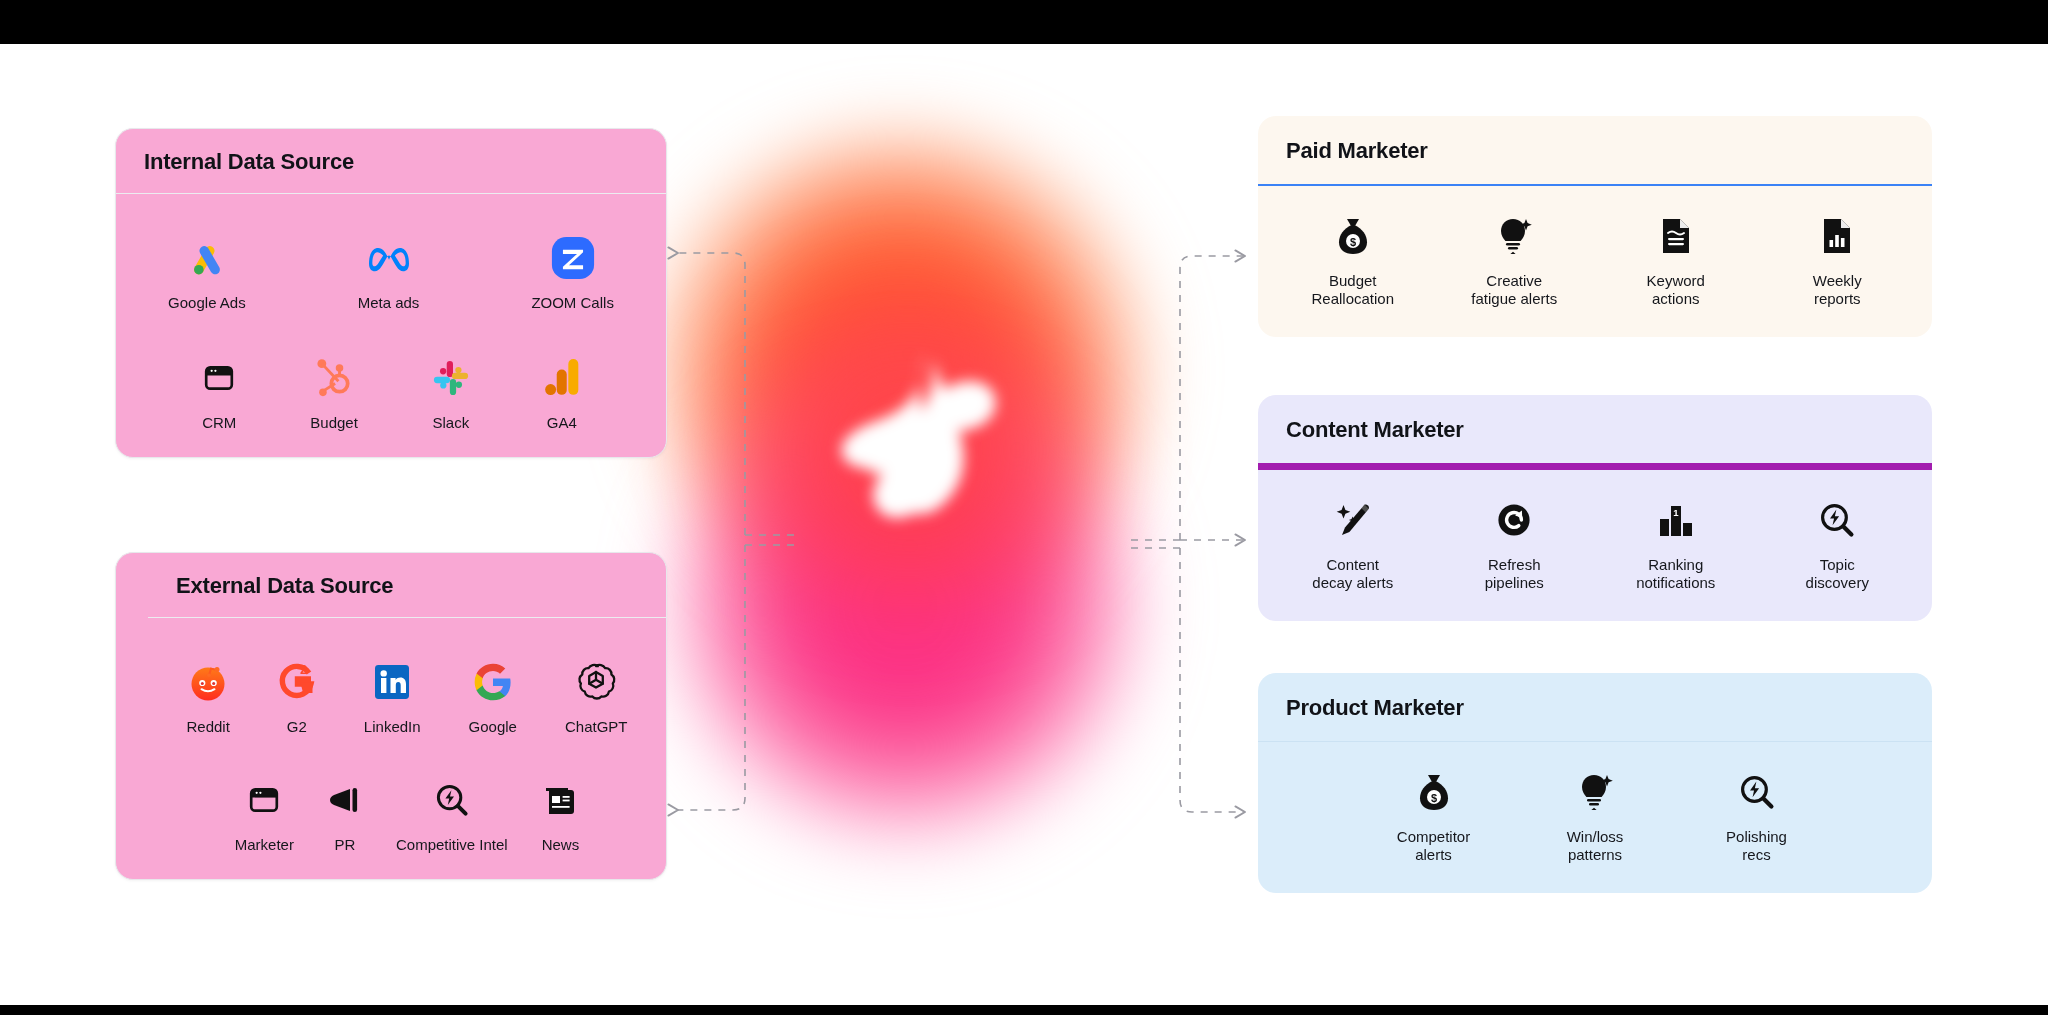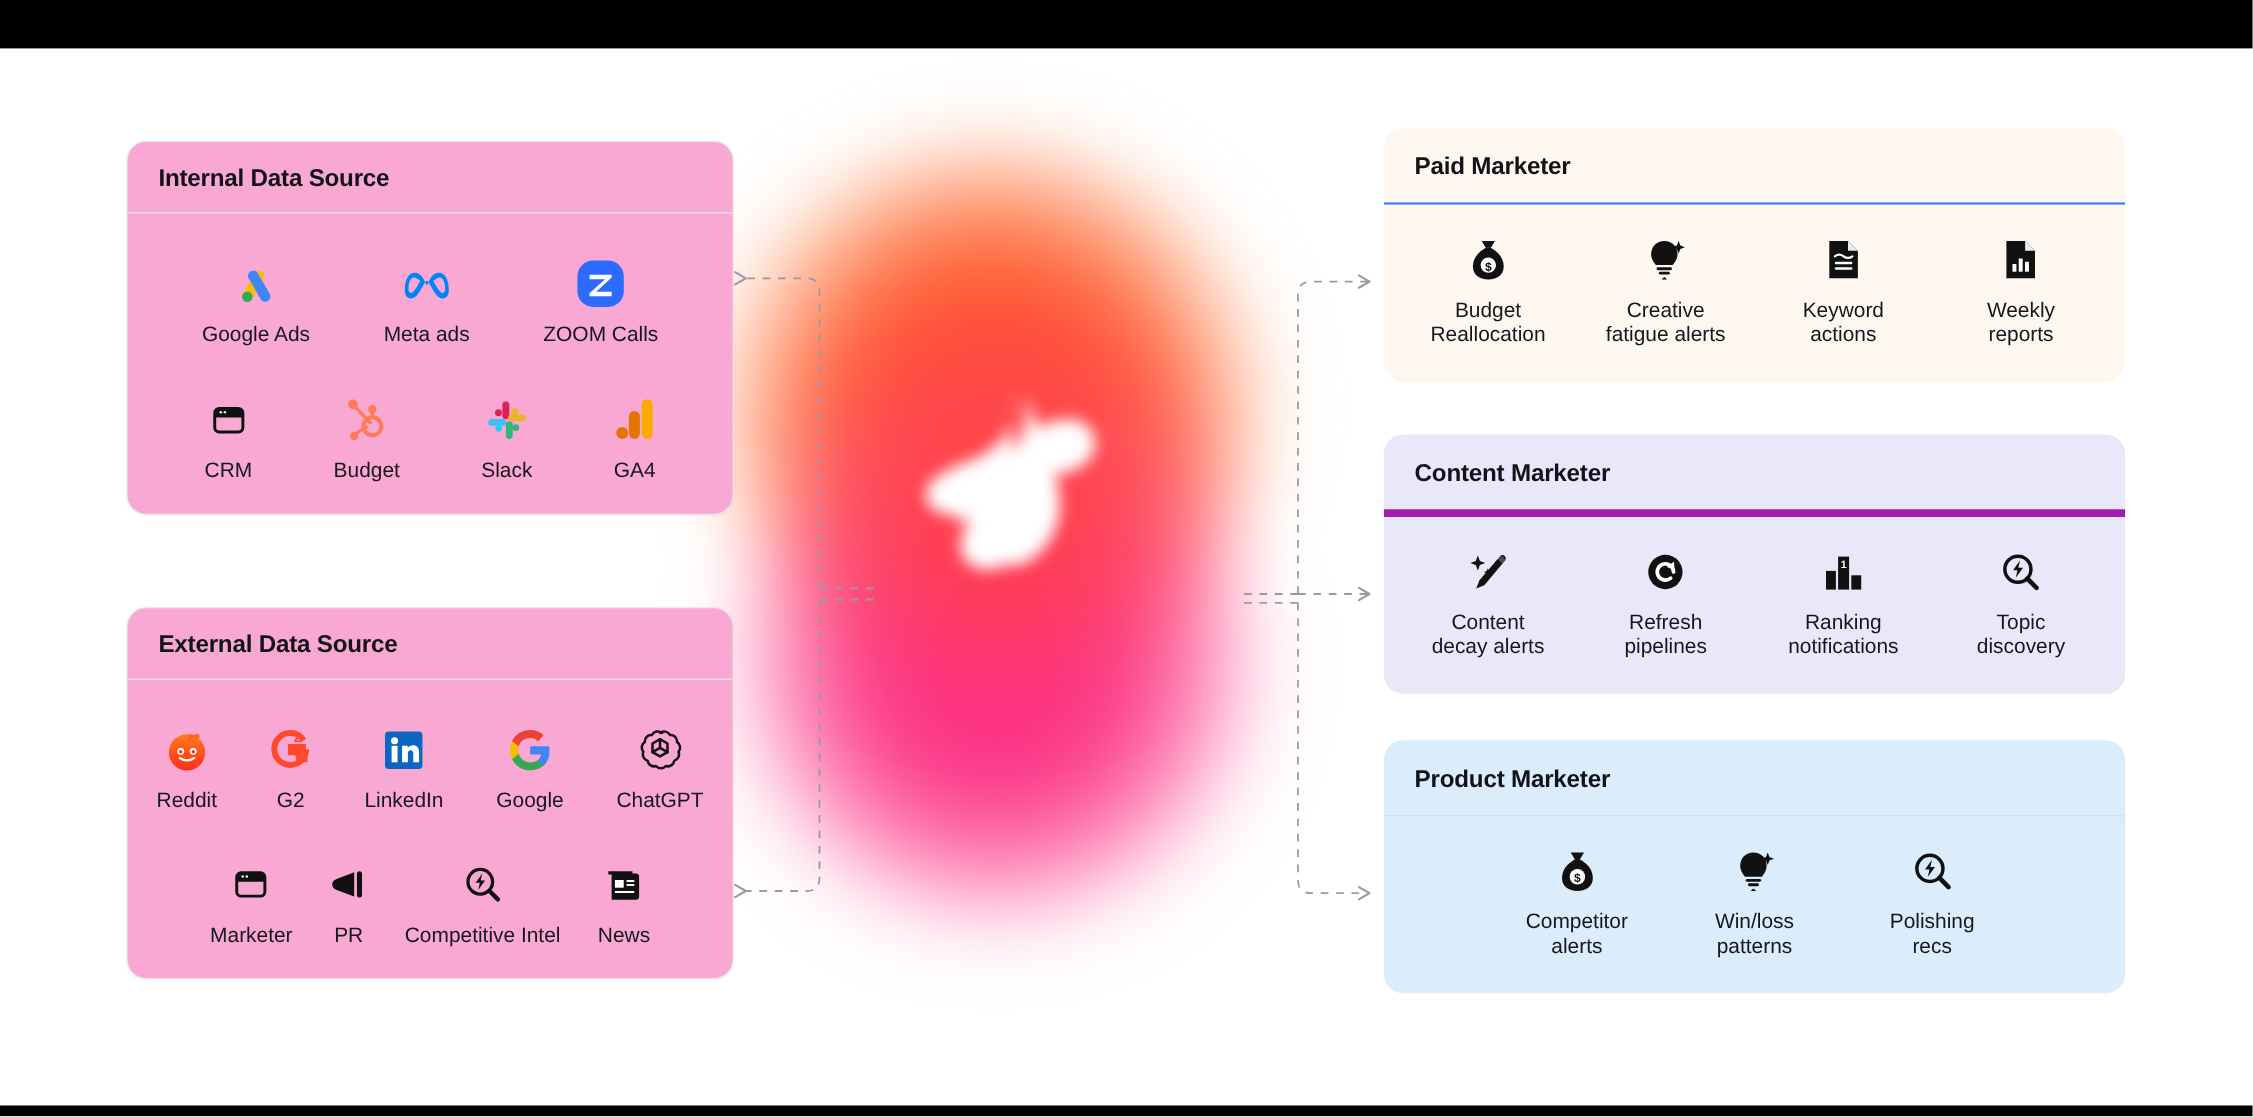--- a/index.html
+++ b/index.html
@@ -116,34 +116,34 @@
     text-align: center;
   }
   .item .glyph {
     height: 52px;
     display: flex;
     align-items: center;
     justify-content: center;
     margin-bottom: 10px;
   }
   .item .lbl {
-    font-size: 19px;
+    font-size: 15px;
     line-height: 1.18;
     color: #15171c;
     font-weight: 400;
     white-space: nowrap;
   }
 
   
   #internal-data-source-card { left: 115px; top: 128px; width: 552px; }
-  #internal-data-source-card .row-1 { gap: 67px; margin-top: 16px; }
+  #internal-data-source-card .row-1 { gap: 112px; margin-top: 16px; }
   #internal-data-source-card .row-2 { gap: 74px; margin-top: 40px; }
 
   
-  #external-data-source-card { left: 115px; top: 552px; width: 552px; }
+  #external-data-source-card { left: 115px; top: 552px; width: 552px; padding-left: 32px; }
   #external-data-source-card .row-1 { gap: 48px; margin-top: 16px; }
   #external-data-source-card .row-2 { gap: 34px; margin-top: 38px; }
 
   
   .persona-card { width: 674px; left: 1258px; }
   .persona-card .card-head { padding: 22px 28px 20px 28px; }
   .persona-card .card-body { padding: 24px 14px 30px 14px; }
   .persona-card .row { gap: 0; }
   .persona-card .item { width: 25%; }
   .persona-card .item .lbl { white-space: normal; max-width: 150px; }

